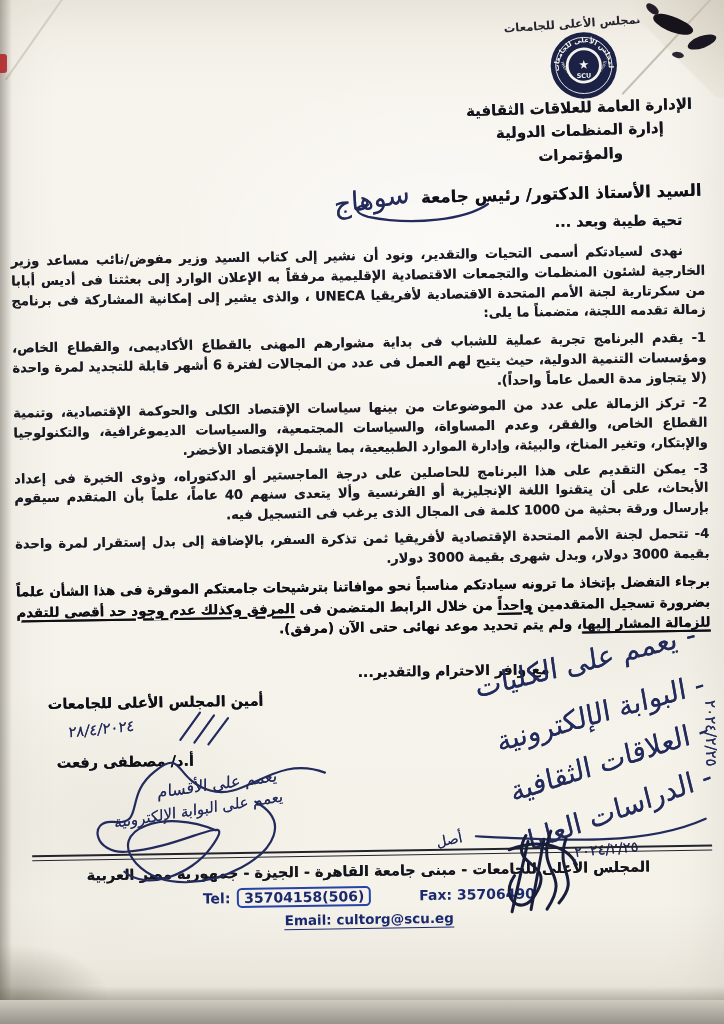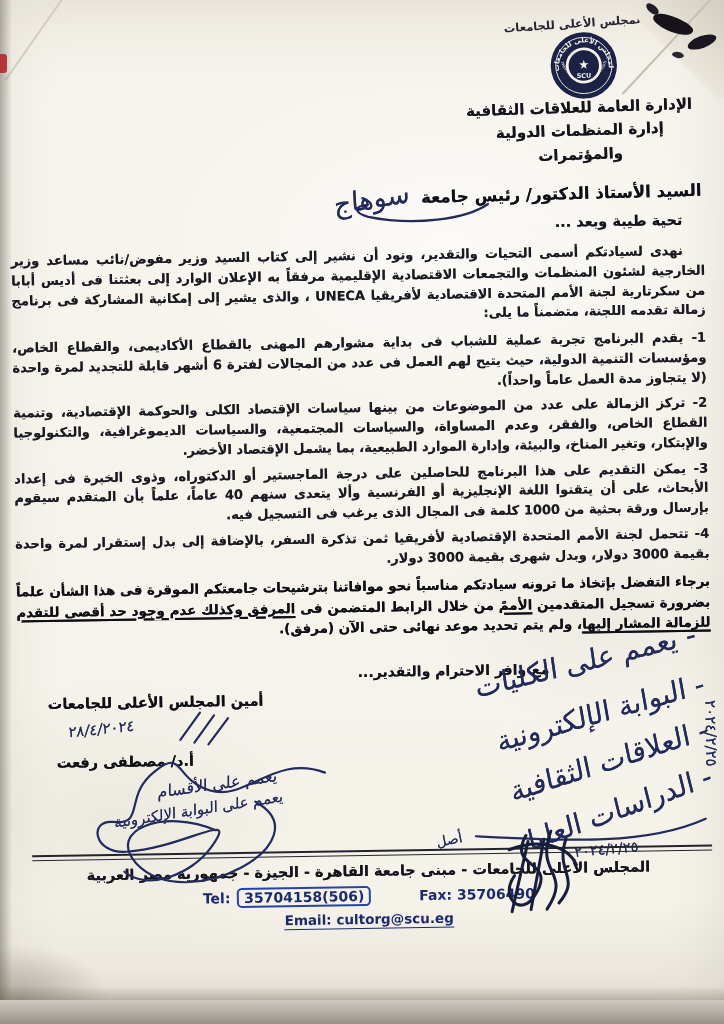--- a/index.html
+++ b/index.html
@@ -158,21 +158,21 @@
       <span class="hand-univ">سوهاج</span>
     </div>
     <div class="greeting">تحية طيبة وبعد ...</div>
 
     <div class="body">
       <p class="intro">نهدى لسيادتكم أسمى التحيات والتقدير، ونود أن نشير إلى كتاب السيد وزير مفوض/نائب مساعد وزير الخارجية لشئون المنظمات والتجمعات الاقتصادية الإقليمية مرفقاً به الإعلان الوارد إلى بعثتنا فى أديس أبابا من سكرتارية لجنة الأمم المتحدة الاقتصادية لأفريقيا UNECA ، والذى يشير إلى إمكانية المشاركة فى برنامج زمالة تقدمه اللجنة، متضمناً ما يلى:</p>
       <p class="item">1- يقدم البرنامج تجربة عملية للشباب فى بداية مشوارهم المهنى بالقطاع الأكاديمى، والقطاع الخاص، ومؤسسات التنمية الدولية، حيث يتيح لهم العمل فى عدد من المجالات لفترة 6 أشهر قابلة للتجديد لمرة واحدة (لا يتجاوز مدة العمل عاماً واحداً).</p>
       <p class="item">2- تركز الزمالة على عدد من الموضوعات من بينها سياسات الإقتصاد الكلى والحوكمة الإقتصادية، وتنمية القطاع الخاص، والفقر، وعدم المساواة، والسياسات المجتمعية، والسياسات الديموغرافية، والتكنولوجيا والإبتكار، وتغير المناخ، والبيئة، وإدارة الموارد الطبيعية، بما يشمل الإقتصاد الأخضر.</p>
       <p class="item">3- يمكن التقديم على هذا البرنامج للحاصلين على درجة الماجستير أو الدكتوراه، وذوى الخبرة فى إعداد الأبحاث، على أن يتقنوا اللغة الإنجليزية أو الفرنسية وألا يتعدى سنهم 40 عاماً، علماً بأن المتقدم سيقوم بإرسال ورقة بحثية من 1000 كلمة فى المجال الذى يرغب فى التسجيل فيه.</p>
       <p class="item">4- تتحمل لجنة الأمم المتحدة الإقتصادية لأفريقيا ثمن تذكرة السفر، بالإضافة إلى بدل إستقرار لمرة واحدة بقيمة 3000 دولار، وبدل شهرى بقيمة 3000 دولار.</p>
-      <p class="request"><span>برجاء التفضل بإتخاذ ما ترونه سيادتكم مناسباً نحو موافاتنا بترشيحات جامعتكم الموقرة فى هذا الشأن علماً بضرورة تسجيل المتقدمين </span><span class="u">الأممً</span><span> من خلال الرابط المتضمن فى </span><span class="u">المرفق وكذلك عدم وجود حد أقصى للتقدم للزمالة المشار إليها</span><span>، ولم يتم تحديد موعد نهائى حتى الآن (مرفق).</span></p>
+      <p class="request"><span>برجاء التفضل بإتخاذ ما ترونه سيادتكم مناسباً نحو موافاتنا بترشيحات جامعتكم الموقرة فى هذا الشأن علماً بضرورة تسجيل المتقدمين </span><span class="u">واحداً</span><span> من خلال الرابط المتضمن فى </span><span class="u">المرفق وكذلك عدم وجود حد أقصى للتقدم للزمالة المشار إليها</span><span>، ولم يتم تحديد موعد نهائى حتى الآن (مرفق).</span></p>
     </div>
 
     <div class="salutation">مع وافر الاحترام والتقدير...</div>
     <div class="signer-title">أمين المجلس الأعلى للجامعات</div>
     <div class="hand hand-date">٢٨/٤/٢٠٢٤</div>
     <div class="signer-name">أ.د/ مصطفى رفعت</div>
 
     <div class="hand note n0">- يعمم على الكليات</div>
     <div class="hand note n1">- البوابة الإلكترونية</div>
     <div class="hand note n2">- العلاقات الثقافية</div>

